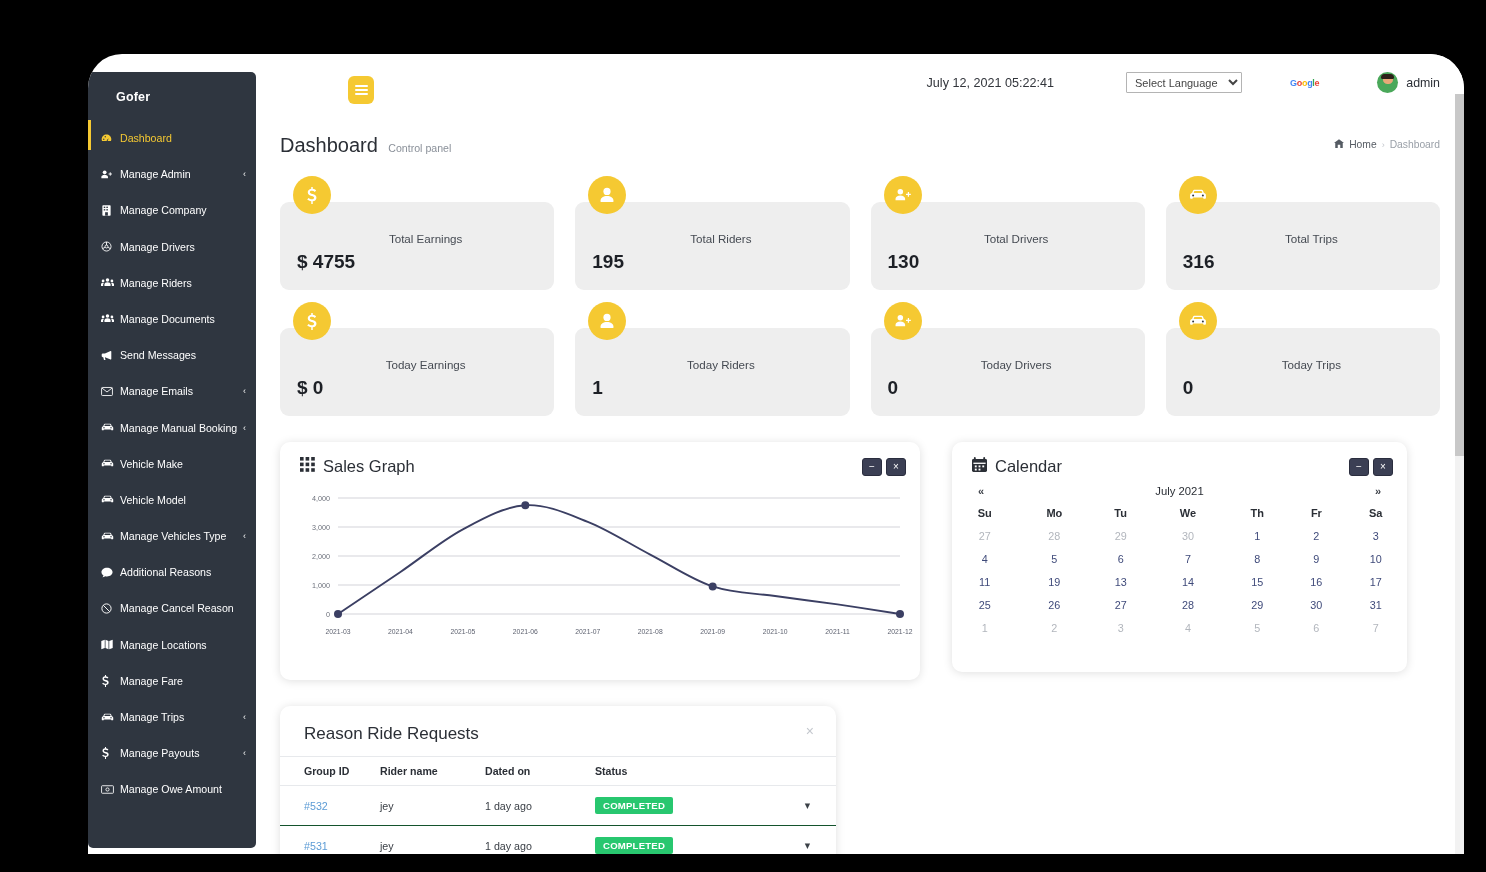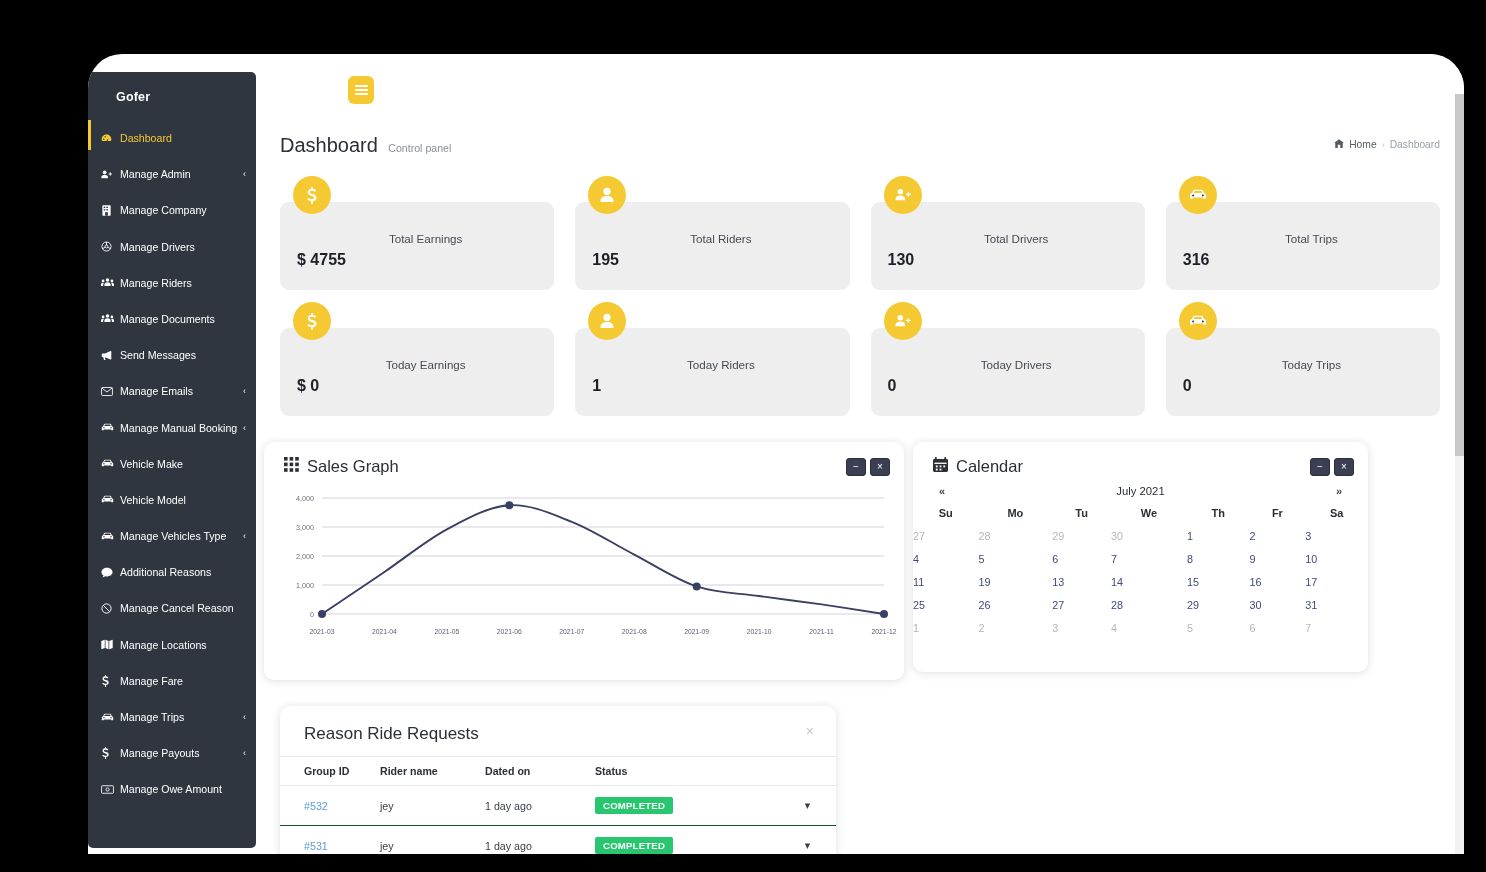--- a/index.html
+++ b/index.html
@@ -229,30 +229,30 @@
     color: #fff;
   }
   .stat-icon svg { display: block; }
   .stat-label {
     font-size: 11.6px;
     color: #454a52;
     margin-bottom: 6px;
     text-align: center;
   }
   .stat-value {
-    font-size: 16px;
+    font-size: 19px;
     font-weight: bold;
     color: #1d2026;
   }
 
   
   #panels-row {
     display: flex;
-    padding: 0 8px;
-    gap: 9px;
+    padding: 0 24px;
+    gap: 32px;
     margin-top: 26px;
   }
   .panel {
     background: #fff;
     border-radius: 10px;
     box-shadow: 0 1px 10px rgba(0,0,0,.13);
   }
   .panel-head {
     position: relative;
     display: flex;
@@ -306,20 +306,21 @@
     font-size: 11px;
     font-weight: bold;
     color: #2b2f36;
     padding: 5px 0;
     text-align: center;
   }
   table.cal td {
     font-size: 10.8px;
     color: #3f4a7a;
     padding: 5.6px 0;
+    text-align: center;
     cursor: pointer;
   }
   table.cal td.muted { color: #b2b6bd; }
 
   
   #recent-panel {
     margin: 26px 24px 0 24px;
     width: 556px;
     background: #fff;
     border-radius: 10px;
@@ -595,20 +596,31 @@
     </div>
 
     <div id="main">
 
       <div id="topbar">
         <div id="hamburger">
           <div>
             <span></span>
               <span></span>
               <span></span>
+          </div>
+        </div>
+        <div id="topbar-right">
+          <div id="clock">July 12, 2021 05:22:41</div>
+          <select id="lang-select">
+            <option>Select Language</option>
+          </select>
+          <div id="google-logo"><span class="b">G</span><span class="r">o</span><span class="y">o</span><span class="b">g</span><span class="g">l</span><span class="r">e</span></div>
+          <div id="user-box">
+            <div id="avatar"></div>
+            <div id="username">admin</div>
           </div>
         </div>
       </div>
 
       <div id="page-head">
         <h1 id="page-title">Dashboard</h1>
         <span id="page-sub">Control panel</span>
         <div id="breadcrumb">
           <span>
             <svg width="10" height="9" viewBox="0 0 16 14" fill="#555b63">

